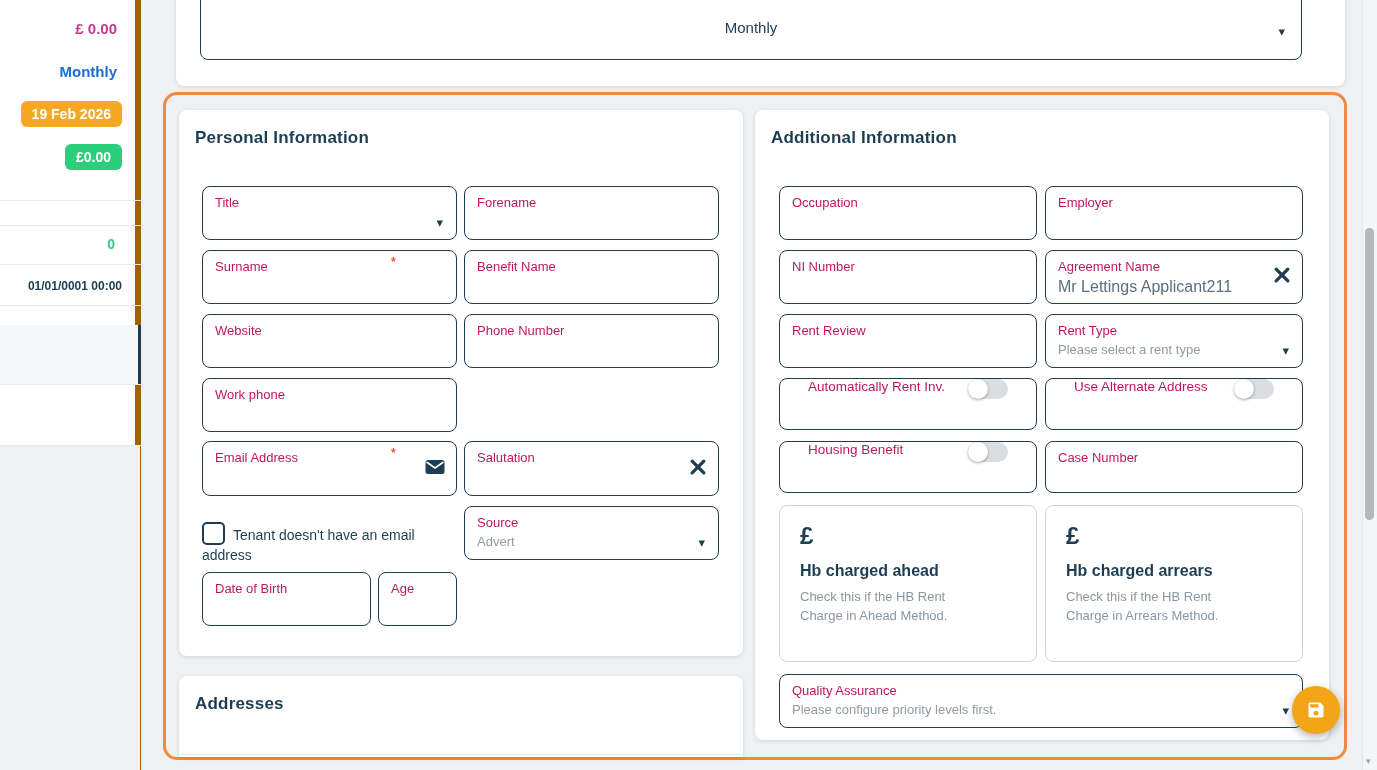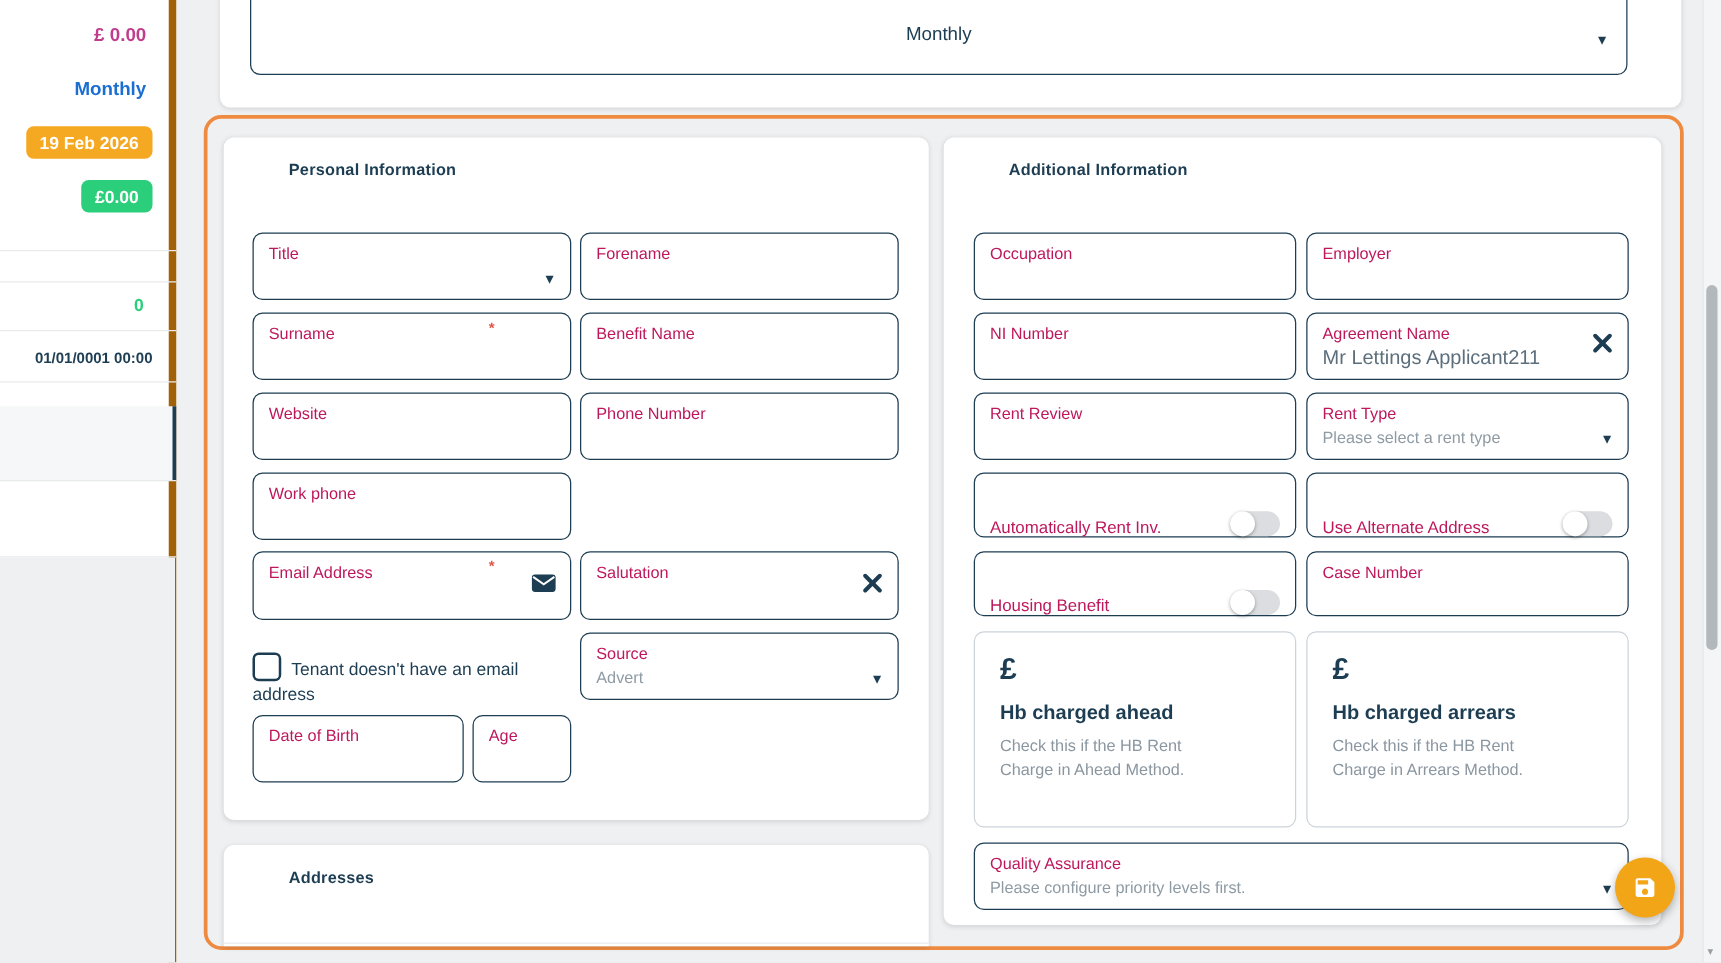--- a/index.html
+++ b/index.html
@@ -19,29 +19,29 @@
   
   .card{position:absolute;background:#fff;border-radius:8px;box-shadow:0 1px 4px rgba(0,0,0,.12);}
   #header-card{left:176px;top:-20px;width:1169px;height:106px;}
   .hdr-select{position:absolute;left:24px;top:8px;width:1102px;height:72px;border:1px solid #1d3d53;border-radius:8px;box-sizing:border-box;background:#fff;}
   .hdr-select .txt{position:absolute;left:0;right:0;top:30px;text-align:center;font-size:15px;color:#1d3d53;}
   .caret{color:#1d3d53;font-size:13px;line-height:1;}
   .hdr-select .caret{position:absolute;right:16px;top:36px;}
   
   #orange{position:absolute;left:163px;top:92px;width:1178px;height:662px;border:3px solid #ef8b41;border-radius:14px;}
   
-  .heading{position:absolute;left:16px;top:18px;font-size:13px;font-weight:700;color:#1d3d53;letter-spacing:.2px;margin-left:36px;}
+  .heading{position:absolute;left:16px;top:18px;font-size:17px;font-weight:700;color:#1d3d53;letter-spacing:.2px;}
   .field{position:absolute;background:#fff;border:1px solid #1d3d53;border-radius:8px;box-sizing:border-box;padding:8px 12px;}
   .flabel{display:block;font-size:13px;color:#be185d;}
   .fvalue{display:block;font-size:13px;color:#8f9ba4;margin-top:4px;}
   .fvalue.dark{color:#5d6f7c;font-size:16px;}
   .field .caret{position:absolute;right:13px;top:29px;}
   .req{position:absolute;left:188px;top:4px;color:#e0584b;font-size:12px;font-weight:700;}
   .f-icon{position:absolute;right:11px;top:50%;transform:translateY(-50%);}
-  .toggle-field{display:flex;align-items:flex-end;justify-content:space-between;padding:0 12px;}
+  .toggle-field{display:flex;align-items:flex-start;justify-content:space-between;padding:0 28px;}
   .toggle-field .flabel{font-size:13.5px;}
   .switch{position:relative;width:40px;height:20px;border-radius:10px;background:#dbdde0;flex:0 0 auto;}
   .switch .knob{position:absolute;left:0;top:0;width:20px;height:20px;border-radius:50%;background:#fff;box-shadow:0 1px 3px rgba(0,0,0,.35);}
   .checkbox{display:inline-block;width:19px;height:19px;border:2px solid #1d3d53;border-radius:5px;background:#fff;vertical-align:-5px;margin-right:8px;}
   .chk-label{font-size:14px;color:#1d3d53;line-height:1.45;}
   .hb-panel{position:absolute;background:#fff;border:1px solid #ccd4da;border-radius:8px;box-sizing:border-box;padding:18px 20px;}
   .pound{font-size:24px;font-weight:700;color:#1d3d53;line-height:1;}
   .panel-title{font-size:16px;font-weight:700;color:#1d3d53;margin-top:14px;}
   .panel-desc{font-size:13px;color:#8a96a0;margin-top:8px;line-height:1.45;width:176px;}
   .sms-pill{display:inline-block;background:#1d3d53;color:#fff;font-size:7px;font-weight:700;border-radius:7px;padding:4px 4px;letter-spacing:.3px;}

